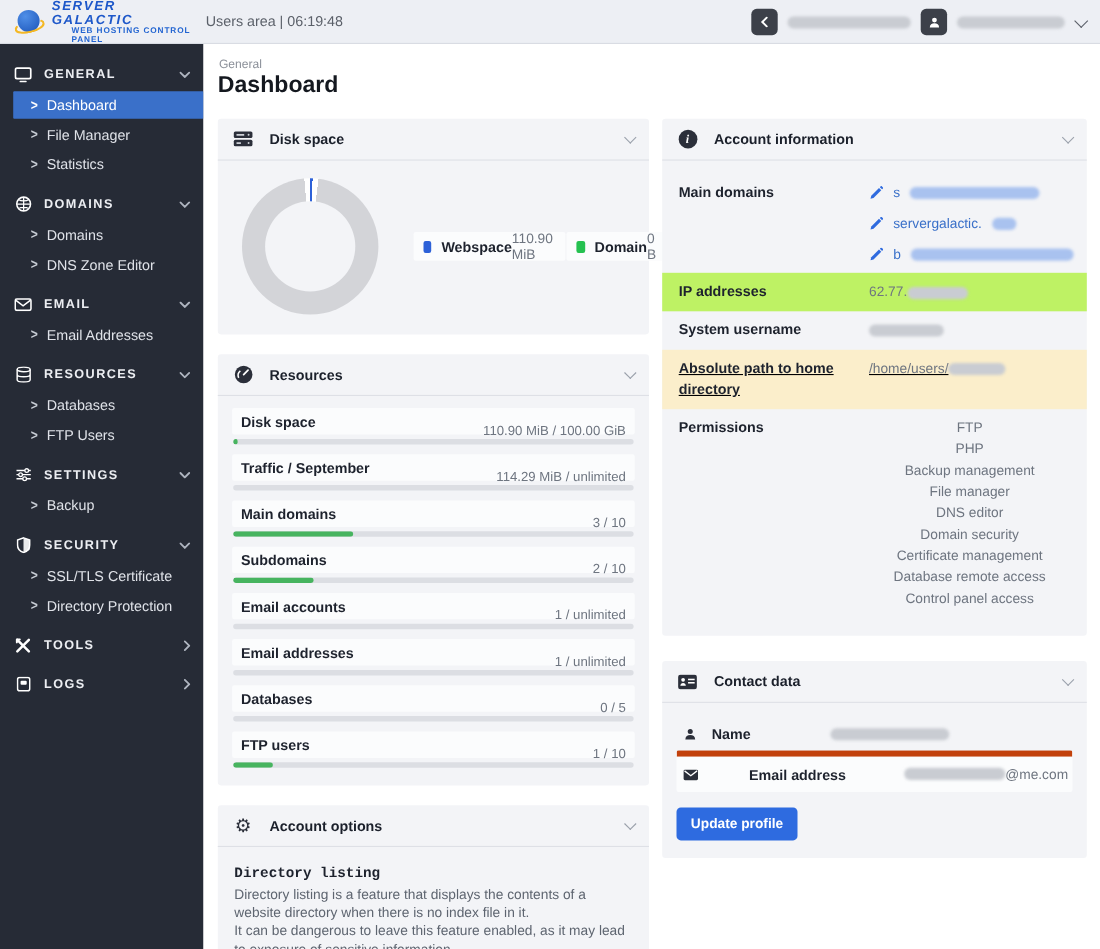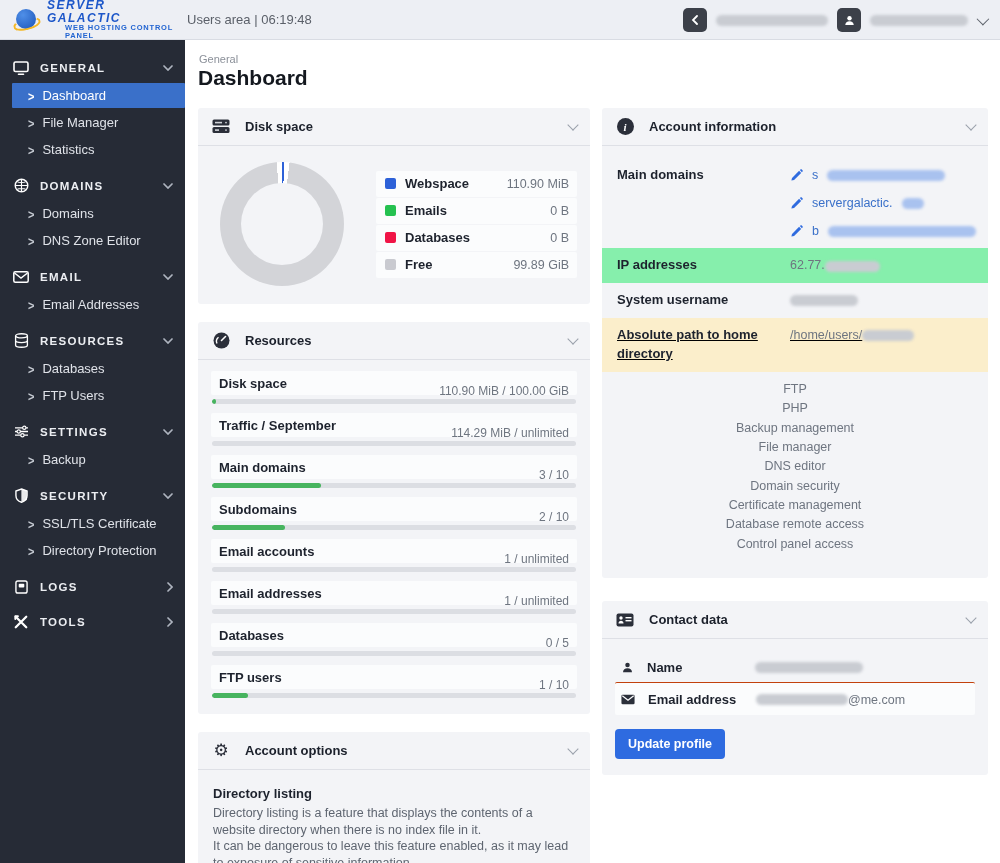--- a/index.html
+++ b/index.html
@@ -47,57 +47,57 @@
   .card-head { height:38px; display:flex; align-items:center; padding:0 13px; border-bottom:1px solid #dee0e6; gap:14px; }
   .card-title { font-size:13px; font-weight:bold; color:#1b202b; flex:1; }
   .card-chev { width:8px; height:8px; border-right:1.6px solid #9aa0ab; border-bottom:1.6px solid #9aa0ab; transform:rotate(45deg); margin-top:-4px; cursor:pointer; }
   .hicon { width:20px; display:flex; justify-content:center; align-items:center; }
 
   
   .disk-body { display:flex; padding:16px 13px 18px 22px; align-items:center; }
   .donut { width:124px; height:124px; border-radius:50%;
     background:conic-gradient(#2d61d8 0deg 2deg, #ffffff 2deg 7deg, #d3d4d8 7deg 355deg, #ffffff 355deg 360deg); position:relative; flex:0 0 auto; }
   .donut::after { content:""; position:absolute; left:21px; top:21px; width:82px; height:82px; border-radius:50%; background:#f3f4f7; }
-  .legend { flex:1; margin-left:32px; display:flex; flex-direction:column; gap:1px; }
+  .legend { flex:1; margin-left:32px; display:flex; flex-direction:row; gap:1px; }
   .legend-row { background:#fbfcfd; height:26px; display:flex; align-items:center; padding:0 8px 0 9px; border-radius:2px; }
   .swatch { width:11px; height:11px; border-radius:2px; margin-right:9px; }
   .legend-label { font-size:13px; font-weight:bold; color:#1d222d; flex:1; }
   .legend-value { font-size:12.5px; color:#6e7580; }
 
   
   .res-body { padding:11px 13px 16px; display:flex; flex-direction:column; gap:9px; }
   .res-row { }
   .res-line { background:#fbfcfd; height:24px; display:flex; align-items:center; justify-content:space-between; padding:0 8px; border-radius:2px; }
   .res-label { font-size:13px; font-weight:bold; color:#1d222d; }
   .res-value { font-size:12px; color:#6e7580;margin-top:16px; }
   .res-bar { height:5px; background:#dcdee3; border-radius:3px; margin:4px 1px 0; overflow:hidden; }
   .res-fill { height:100%; border-radius:3px; background:#47b45f; width:0; }
 
   
   .opt-body { padding:16px 15px 18px; }
-  .opt-title { font-size:13px; font-weight:bold; color:#1d222d; margin-bottom:4px; }
+  .opt-title { font-size:13px; font-weight:bold; color:#1d222d; margin-bottom:4px;font-family:Liberation Mono, monospace; }
   .opt-desc { font-size:12.5px; color:#5e6570; line-height:1.32; }
 
   
   .info-body { padding:12px 0 16px; }
   .info-row { display:flex; padding:8px 15px; }
-  .info-row.white { background:#86efac; }
+  .info-row.white { background:#bef264; }
   .info-row.yellow { background:#fbeecb;text-decoration:underline; }
   .info-label { width:173px; font-size:13px; font-weight:bold; color:#1d222d; line-height:1.45; flex:0 0 auto; }
   .info-value { flex:1; font-size:12.5px; color:#6e7580; line-height:1.45; }
   .domain-line { display:flex; align-items:center; gap:9px; margin-bottom:10px; }
   .domain-line:last-child { margin-bottom:0; }
   .domain-text { color:#3a70c9; font-size:12.5px; }
   .perm-line { font-size:12.5px; color:#6e7580; line-height:1.55;text-align:center; }
 
   
   .contact-body { padding:14px 13px 16px; }
   .c-row { display:flex; align-items:center; gap:13px; padding:7px 4px 7px 6px; }
   .c-row.white { background:#fbfcfd; border-radius:2px; }
-  .c-row + .c-row { border-top:1px solid #c2410c; }
+  .c-row + .c-row { border-top:6px solid #c2410c;justify-content:space-between; }
   .c-label { font-size:13px; font-weight:bold; color:#1d222d; width:95px; }
   .btn-blue { margin-top:14px; background:#2e6be0; color:#fff; font-size:12.5px; font-weight:bold; border:none; border-radius:4px; padding:8px 13px; cursor:pointer; font-family:inherit; }
 
   .info-circle { width:17px; height:17px; border-radius:50%; background:#2b2f3a; color:#fff; font-size:11px; font-weight:bold; display:flex; align-items:center; justify-content:center; font-family:"Liberation Serif",serif; font-style:italic; }
   .gear-glyph { font-size:17px; color:#2b2f3a; line-height:1; }
 </style>
 </head>
 <body>
 
 <div class="page">
@@ -278,43 +278,43 @@
       </div>
       <div class="nav-item">
         <span class="arrow">&gt;</span>
         <span>Directory Protection</span>
       </div>
     </div>
 
     <div class="nav-section">
       <div class="nav-head">
         <span class="nav-ico">
+            <svg width="14" height="14" viewBox="0 0 16 16">
+              <path d="M2 2 L14 14 M14 2 L2 14" stroke="#fff" stroke-width="2.6" stroke-linecap="round"></path>
+              <path d="M1.5 1.5 L4.5 1.5 M1.5 1.5 L1.5 4.5" stroke="#fff" stroke-width="2.2" stroke-linecap="round"></path>
+            </svg>
+          </span>
+        <span class="nav-label">TOOLS</span>
+        <span class="nav-chev">
+            <svg width="6" height="10" viewBox="0 0 6 10">
+              <path d="M1 1 L5 5 L1 9" stroke="#aeb4bf" stroke-width="1.7" fill="none" stroke-linecap="round"></path>
+            </svg>
+          </span>
+      </div>
+    </div>
+
+    <div class="nav-section">
+      <div class="nav-head">
+        <span class="nav-ico">
             <svg width="13" height="14" viewBox="0 0 14 15">
               <rect x="1" y="1" width="12" height="13" rx="2" fill="none" stroke="#fff" stroke-width="1.5"></rect>
               <rect x="4" y="4" width="6" height="4" rx="1" fill="#fff"></rect>
             </svg>
           </span>
         <span class="nav-label">LOGS</span>
-        <span class="nav-chev">
-            <svg width="6" height="10" viewBox="0 0 6 10">
-              <path d="M1 1 L5 5 L1 9" stroke="#aeb4bf" stroke-width="1.7" fill="none" stroke-linecap="round"></path>
-            </svg>
-          </span>
-      </div>
-    </div>
-
-    <div class="nav-section">
-      <div class="nav-head">
-        <span class="nav-ico">
-            <svg width="14" height="14" viewBox="0 0 16 16">
-              <path d="M2 2 L14 14 M14 2 L2 14" stroke="#fff" stroke-width="2.6" stroke-linecap="round"></path>
-              <path d="M1.5 1.5 L4.5 1.5 M1.5 1.5 L1.5 4.5" stroke="#fff" stroke-width="2.2" stroke-linecap="round"></path>
-            </svg>
-          </span>
-        <span class="nav-label">TOOLS</span>
         <span class="nav-chev">
             <svg width="6" height="10" viewBox="0 0 6 10">
               <path d="M1 1 L5 5 L1 9" stroke="#aeb4bf" stroke-width="1.7" fill="none" stroke-linecap="round"></path>
             </svg>
           </span>
       </div>
     </div>
 
   </div>
 
@@ -344,21 +344,21 @@
           <div class="disk-body">
             <div class="donut"></div>
             <div class="legend">
               <div class="legend-row">
                 <span class="swatch" style="background: rgb(45, 97, 216);"></span>
                 <span class="legend-label">Webspace</span>
                 <span class="legend-value">110.90 MiB</span>
               </div>
               <div class="legend-row">
                 <span class="swatch" style="background: rgb(37, 193, 80);"></span>
-                <span class="legend-label">Emails</span>
+                <span class="legend-label">Domain</span>
                 <span class="legend-value">0 B</span>
               </div>
               <div class="legend-row">
                 <span class="swatch" style="background: rgb(240, 20, 70);"></span>
                 <span class="legend-label">Databases</span>
                 <span class="legend-value">0 B</span>
               </div>
               <div class="legend-row">
                 <span class="swatch" style="background: rgb(201, 202, 208);"></span>
                 <span class="legend-label">Free</span>
@@ -527,20 +527,21 @@
               <span class="info-label">System username</span>
               <span class="info-value"><span class="redact" style="width:68px"></span></span>
             </div>
 
             <div class="info-row yellow">
               <span class="info-label">Absolute path to home directory</span>
               <span class="info-value"><span>/home/users/</span><span class="redact" style="width:52px"></span></span>
             </div>
 
             <div class="info-row">
+              <span class="info-label">Permissions</span>
               <span class="info-value">
                 <div class="perm-line">FTP</div>
                 <div class="perm-line">PHP</div>
                 <div class="perm-line">Backup management</div>
                 <div class="perm-line">File manager</div>
                 <div class="perm-line">DNS editor</div>
                 <div class="perm-line">Domain security</div>
                 <div class="perm-line">Certificate management</div>
                 <div class="perm-line">Database remote access</div>
                 <div class="perm-line">Control panel access</div>

